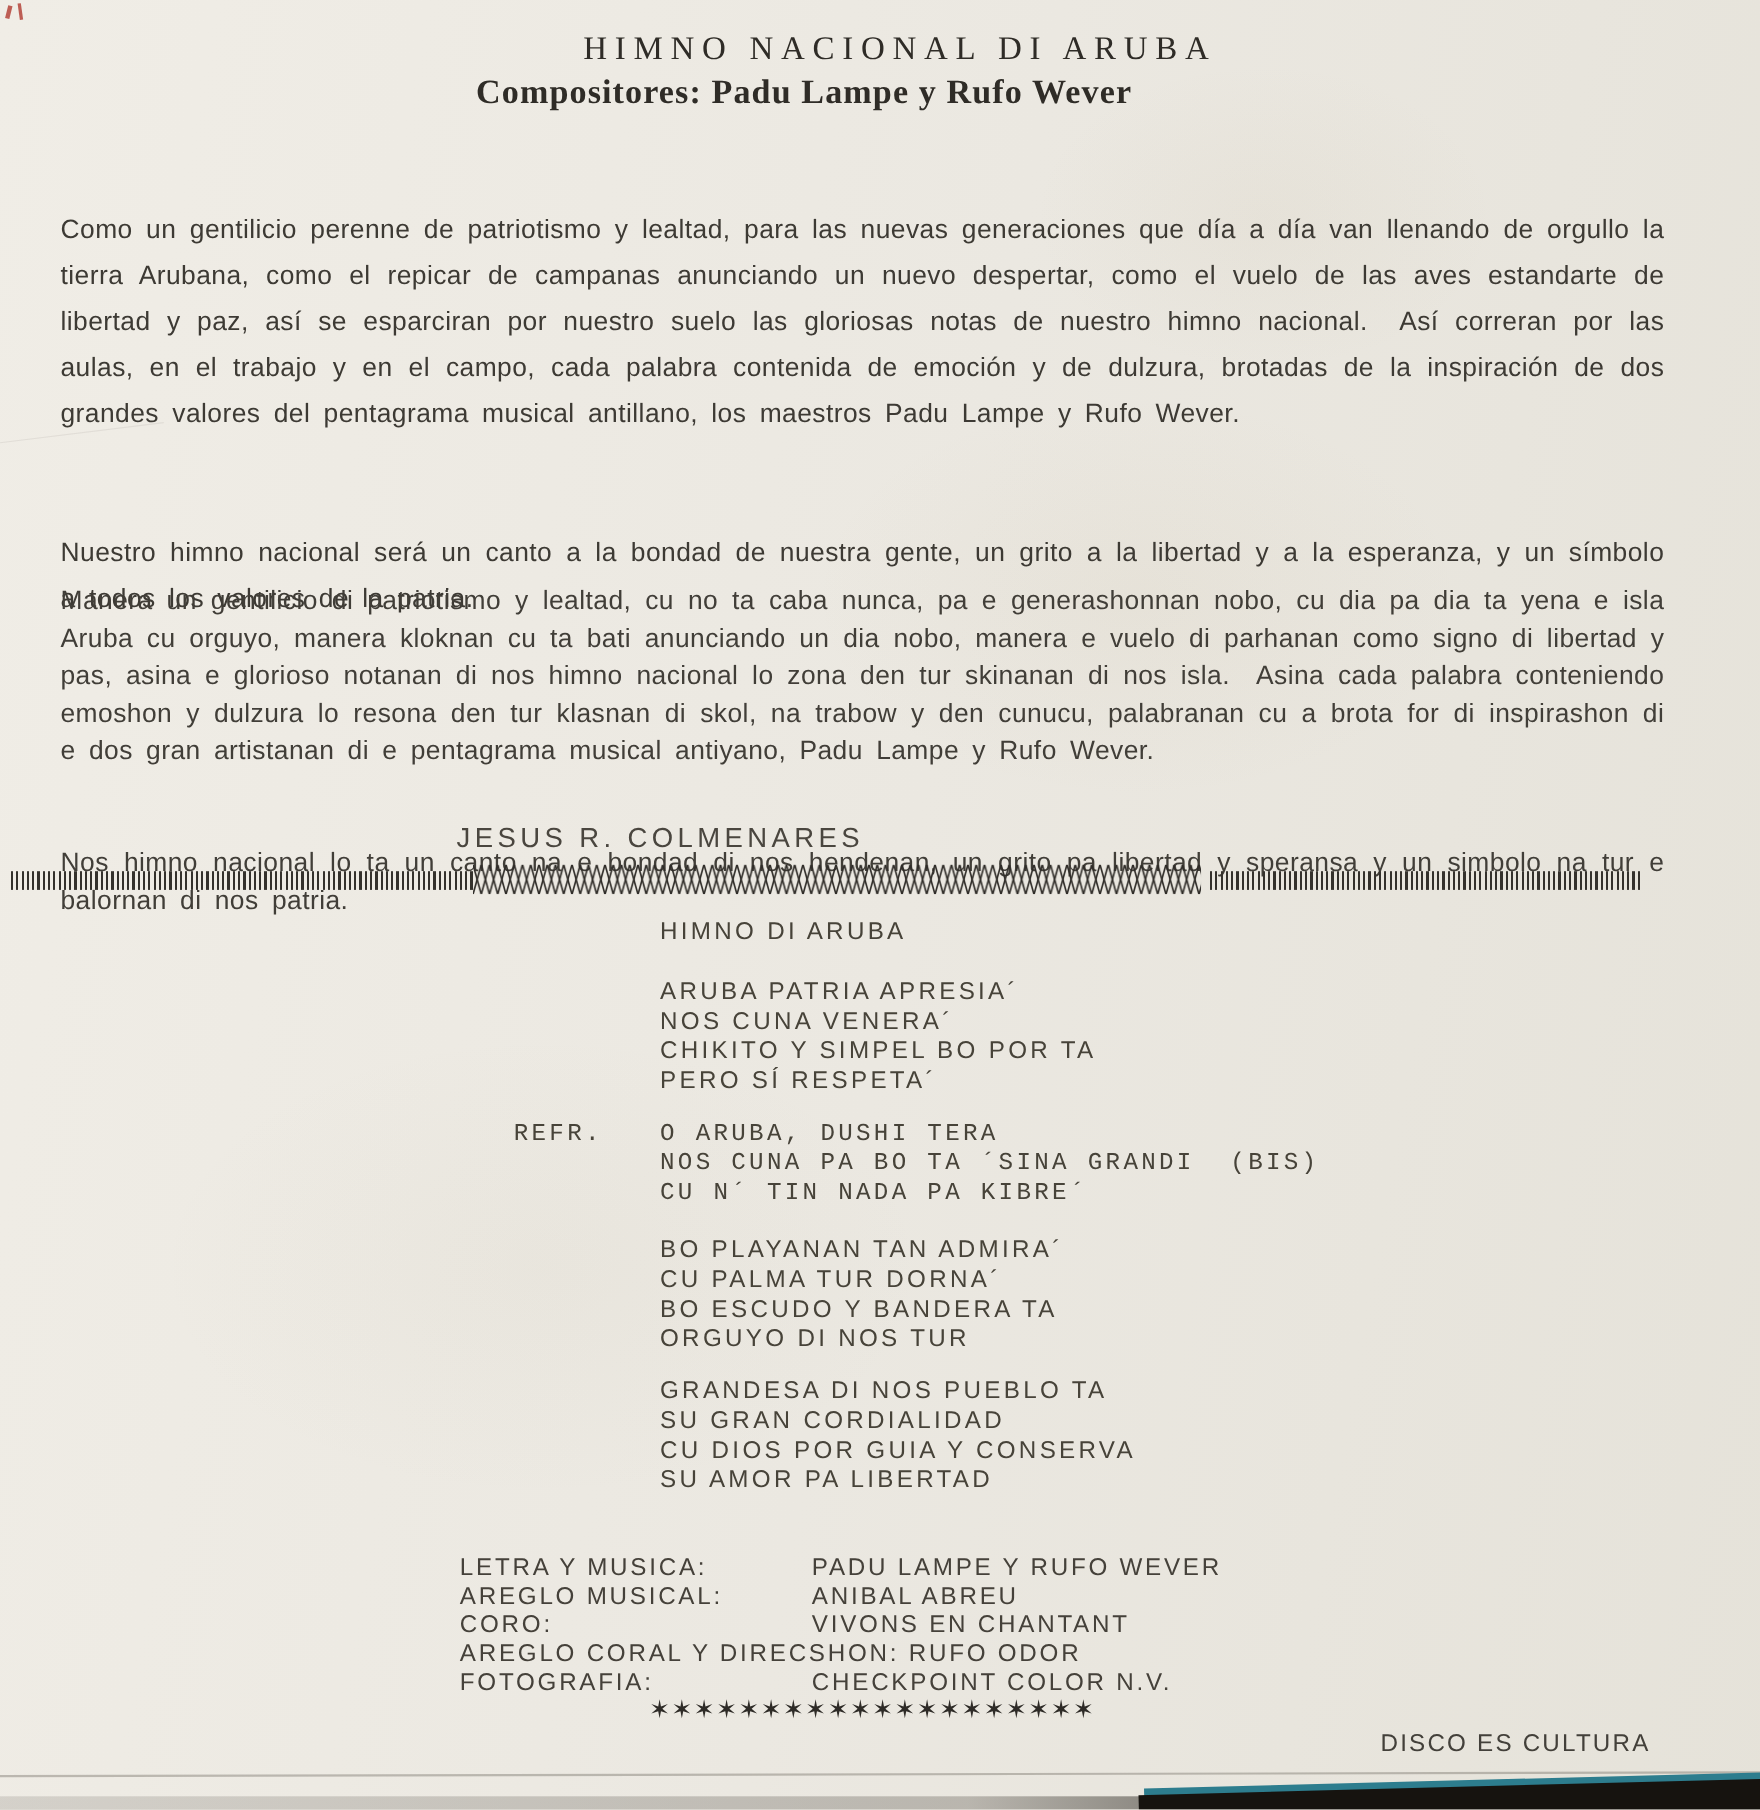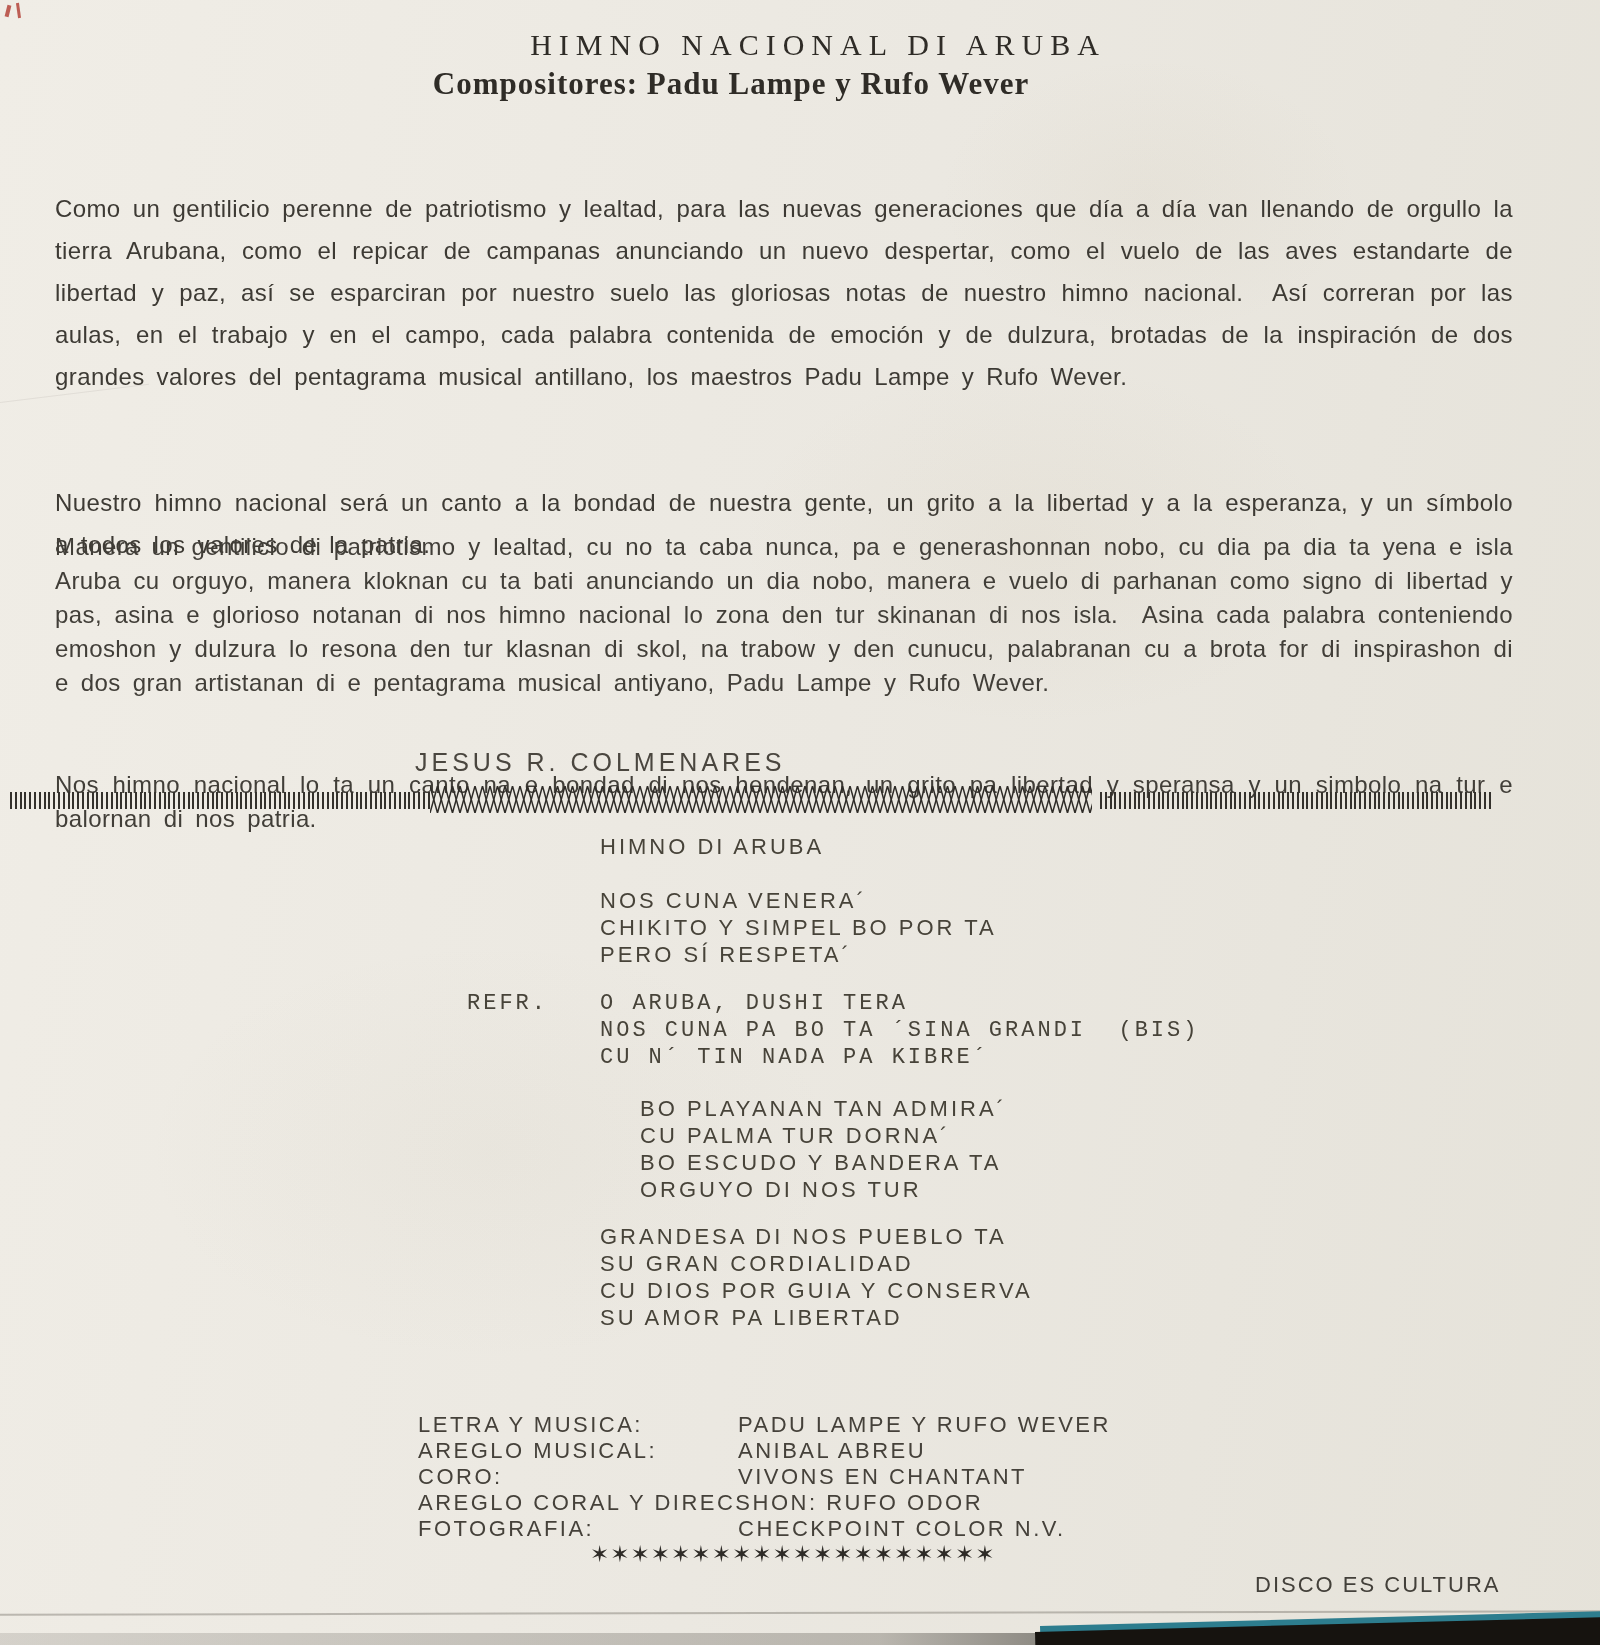--- a/index.html
+++ b/index.html
@@ -42,21 +42,21 @@
   .bars-left{left:10px;width:420px;}
   .bars-right{left:1100px;width:392px;}
   .zigzag{position:absolute;left:430px;top:786px;width:662px;height:27px;}
   
   .lyrics{position:absolute;left:600px;top:833px;font-size:22px;letter-spacing:3px;color:#474339;}
   .lyrics .line{white-space:pre;line-height:27px;}
   .lyr-title{line-height:28px;margin-bottom:27px;}
   .verse{position:relative;}
   .verse.v1{margin-bottom:22px;}
   .verse.v2{margin-bottom:24px;font-family:Liberation Mono, monospace;}
-  .verse.v3{margin-bottom:20px;margin-left:40px;}
+  .verse.v3{margin-bottom:20px;}
   .refr-label{position:absolute;left:-133px;top:0;white-space:pre;}
   
   .credits{position:absolute;left:418px;top:1412px;font-size:22px;letter-spacing:2.5px;color:#45413a;}
   .credits .row{line-height:26px;white-space:pre;}
   .credits .lab{display:inline-block;min-width:320px;}
   
   .stars{position:absolute;left:590px;top:1541px;font-size:23px;letter-spacing:1px;color:#2e2b27;white-space:nowrap;}
   .footer-left{position:absolute;left:23px;top:1669px;font-size:26px;letter-spacing:3.5px;color:#4c4842;white-space:nowrap;}
   .footer-right{position:absolute;left:1255px;top:1572px;font-size:22px;letter-spacing:2px;color:#43403a;white-space:nowrap;}
 </style>
@@ -96,20 +96,21 @@
       </defs>
       <rect width="662" height="27" fill="url(#zz)"></rect>
     </svg>
   </div>
   <div class="bars bars-right"></div>
 
   <div class="lyrics">
     <div class="line lyr-title">HIMNO DI ARUBA</div>
 
     <div class="verse v1">
+      <div class="line">ARUBA PATRIA APRESIA´</div>
       <div class="line">NOS CUNA VENERA´</div>
       <div class="line">CHIKITO Y SIMPEL BO POR TA</div>
       <div class="line">PERO SÍ RESPETA´</div>
     </div>
 
     <div class="verse v2">
       <span class="refr-label line">REFR.</span>
       <div class="line">O ARUBA, DUSHI TERA</div>
       <div class="line">NOS CUNA PA BO TA ´SINA GRANDI  (BIS)</div>
       <div class="line">CU N´ TIN NADA PA KIBRE´</div>

